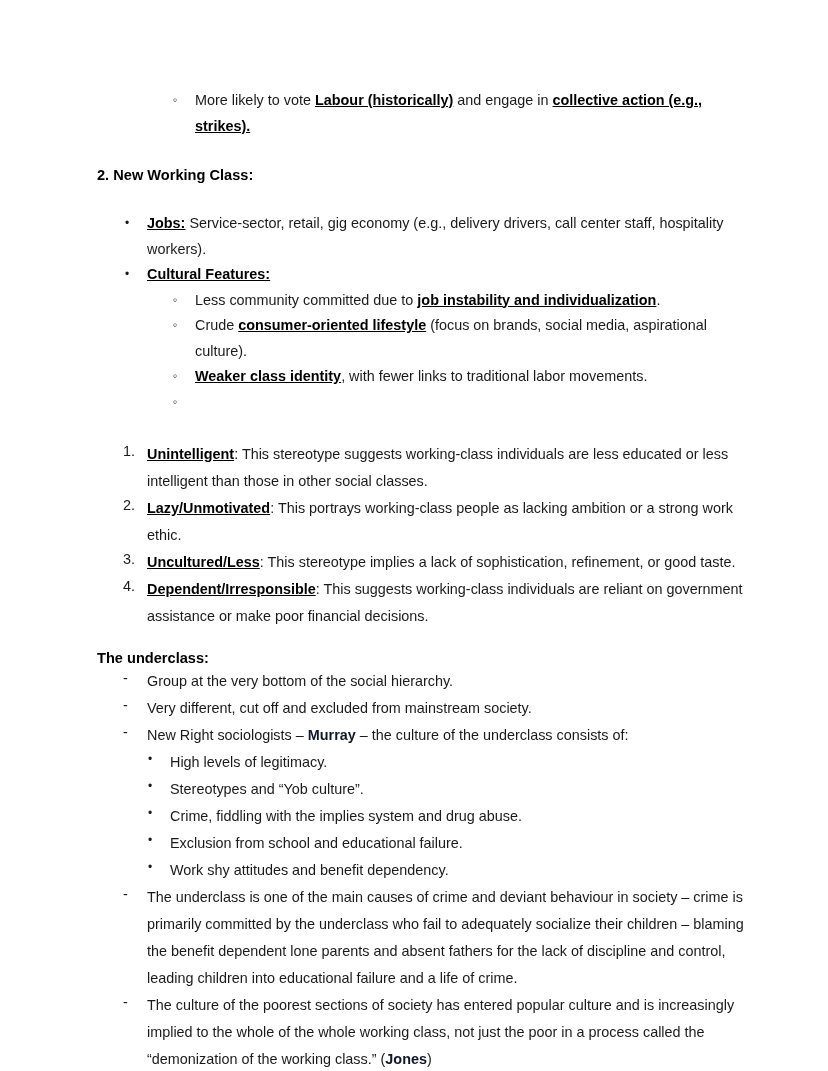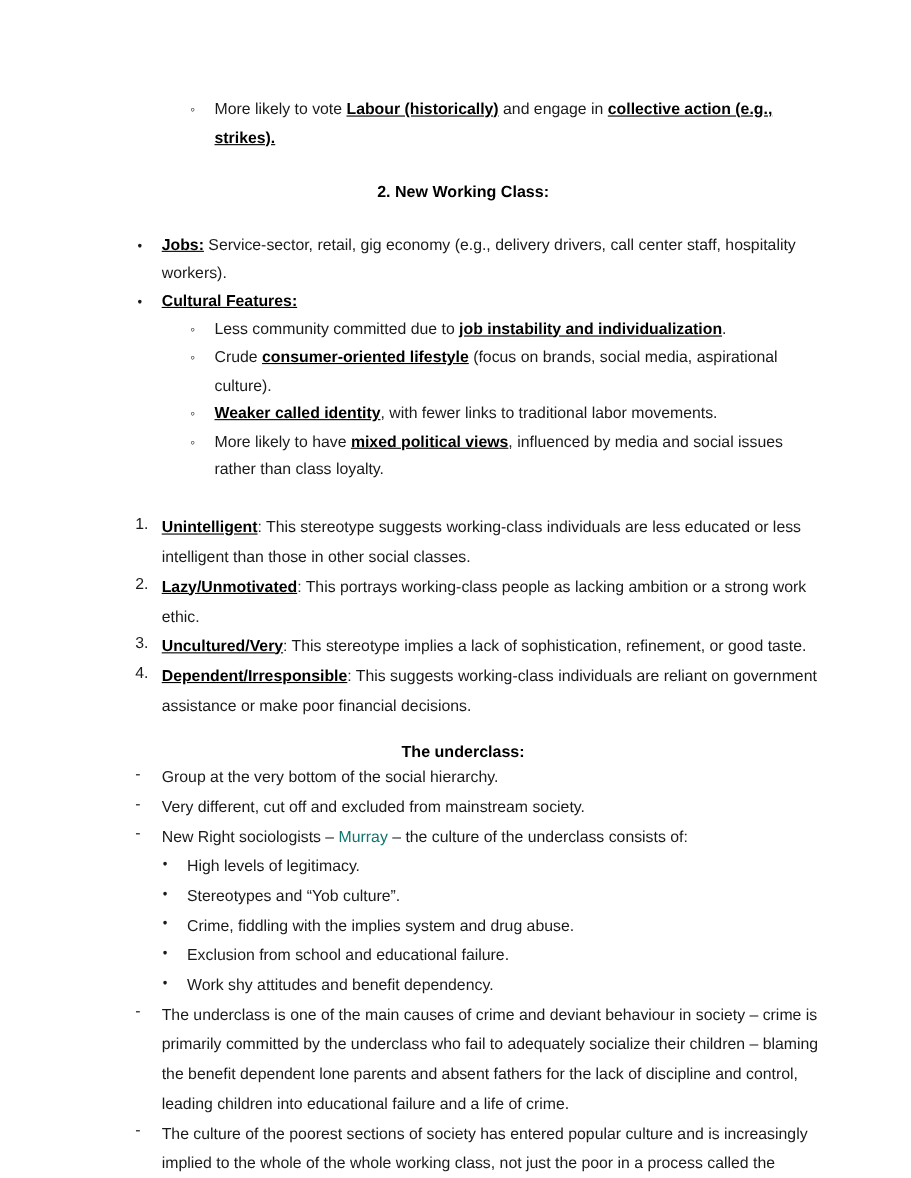--- a/index.html
+++ b/index.html
@@ -24,21 +24,20 @@
     width: 648px;
   }
 
   
   .heading {
     font-weight: bold;
     font-size: 14.6px;
     line-height: 20px;
     color: #000;
     margin: 0;
-    text-align: center;
   }
   .spacer-lg { height: 26px; }
   .spacer-md { height: 18px; }
 
   
   .row {
     display: flex;
     align-items: flex-start;
     font-size: 14.4px;
     color: #1a1a1a;
@@ -63,21 +62,21 @@
   
   .lvl2 .marker { width: 22px; margin-left: 76px; font-size: 12.5px; line-height: inherit; }
   
   .num .marker { width: 24px; margin-left: 26px; text-align: left; }
   
   .dash .marker { width: 24px; margin-left: 26px; }
   
   .subdot .marker { width: 22px; margin-left: 51px; font-size: 12px; }
 
   b, strong { font-weight: bold; color: #000; text-decoration: underline; }
-  .red { color: #0f766e; font-weight: normal; }
+  .red { color: #0f172a; font-weight: bold; }
 </style>
 </head>
 <body>
 
 <div class="page">
   <div class="doc">
 
     <div class="loose">
       <div class="row lvl2">
         <span class="marker">◦</span>
@@ -107,44 +106,43 @@
         <span class="body"><span>Less community committed due to </span><b>job instability and individualization</b><span>.</span></span>
       </div>
 
       <div class="row lvl2">
         <span class="marker">◦</span>
         <span class="body"><span>Crude </span><b>consumer-oriented lifestyle</b><span> (focus on brands, social media, aspirational culture).</span></span>
       </div>
 
       <div class="row lvl2">
         <span class="marker">◦</span>
-        <span class="body"><b>Weaker called identity</b><span>, with fewer links to traditional labor movements.</span></span>
+        <span class="body"><b>Weaker class identity</b><span>, with fewer links to traditional labor movements.</span></span>
       </div>
 
       <div class="row lvl2">
         <span class="marker">◦</span>
-        <span class="body"><span>More likely to have </span><b>mixed political views</b><span>, influenced by media and social issues rather than class loyalty.</span></span>
       </div>
     </div>
 
     <div class="spacer-lg"></div>
 
 
     <div class="tight">
       <div class="row num">
         <span class="marker">1.</span>
         <span class="body"><b>Unintelligent</b><span>: This stereotype suggests working-class individuals are less educated or less intelligent than those in other social classes.</span></span>
       </div>
       <div class="row num">
         <span class="marker">2.</span>
         <span class="body"><b>Lazy/Unmotivated</b><span>: This portrays working-class people as lacking ambition or a strong work ethic.</span></span>
       </div>
       <div class="row num">
         <span class="marker">3.</span>
-        <span class="body"><b>Uncultured/Very</b><span>: This stereotype implies a lack of sophistication, refinement, or good taste.</span></span>
+        <span class="body"><b>Uncultured/Less</b><span>: This stereotype implies a lack of sophistication, refinement, or good taste.</span></span>
       </div>
       <div class="row num">
         <span class="marker">4.</span>
         <span class="body"><b>Dependent/Irresponsible</b><span>: This suggests working-class individuals are reliant on government assistance or make poor financial decisions.</span></span>
       </div>
     </div>
 
     <div class="spacer-md"></div>
 
     <div class="heading">The underclass:</div>

